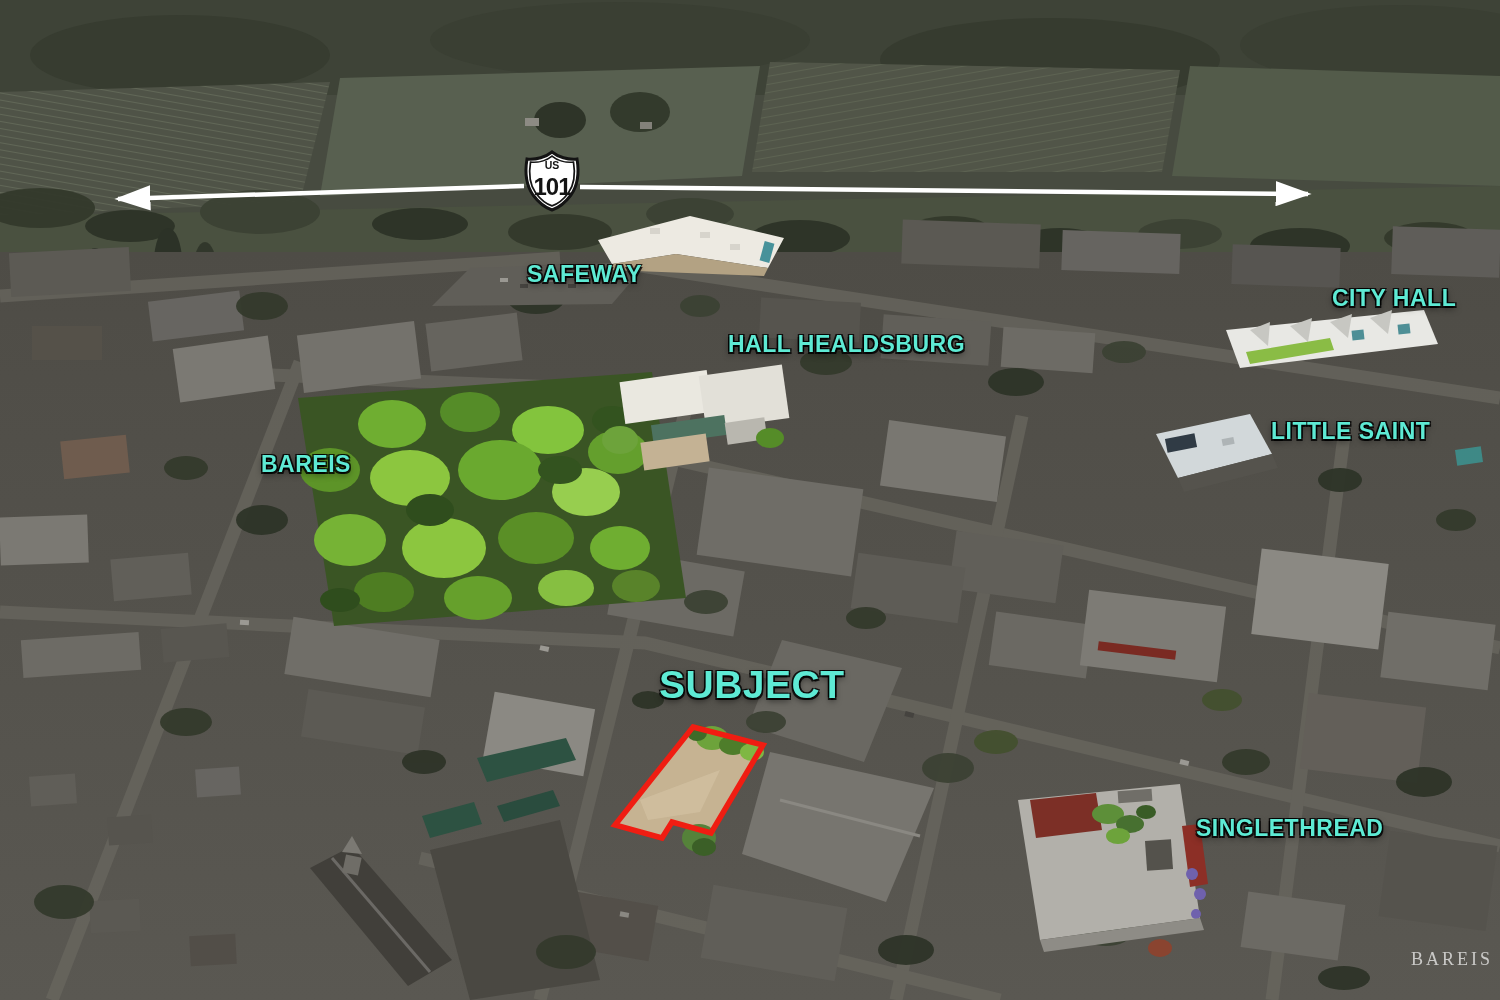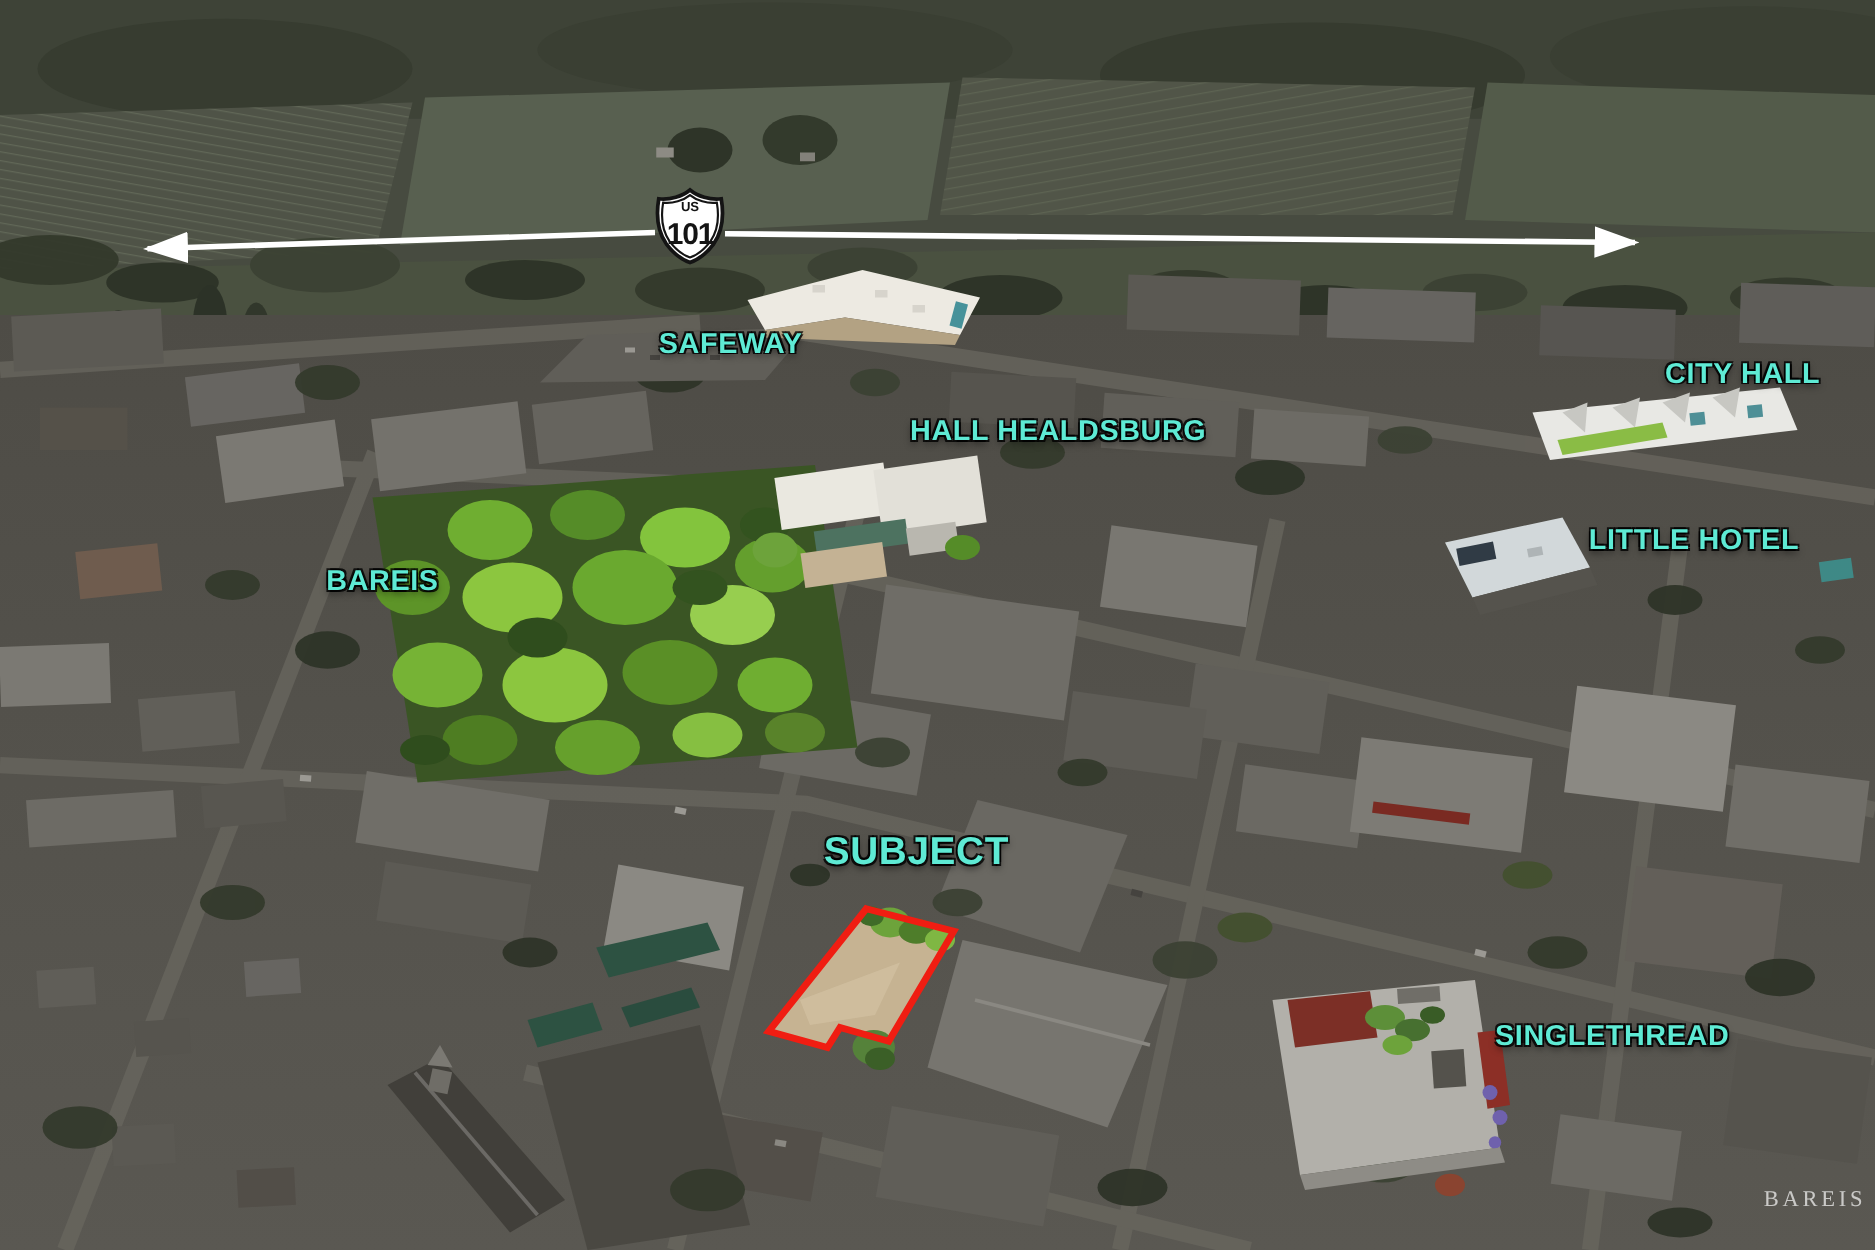--- a/index.html
+++ b/index.html
@@ -16,21 +16,21 @@
     font-size:23px;
     letter-spacing:.5px;
     white-space:nowrap;
     text-shadow:
       -1.5px -1.5px 0 rgba(0,0,0,.8),
        1.5px -1.5px 0 rgba(0,0,0,.8),
       -1.5px  1.5px 0 rgba(0,0,0,.8),
        1.5px  1.5px 0 rgba(0,0,0,.8),
        0 3px 6px rgba(0,0,0,.55);
   }
-  .map-label.big{font-size:31px;letter-spacing:.5px;text-align:right;}
+  .map-label.big{font-size:39px;letter-spacing:.5px;text-align:right;}
   #watermark{
     position:absolute;left:1415px;top:950px;width:78px;
     display:flex;flex-direction:column;align-items:flex-end;line-height:1;
     opacity:.85;
     gap:32px;
   }
   #watermark .brand{
     font-family:"Liberation Serif","DejaVu Serif",serif;
     font-size:18px;letter-spacing:3px;color:rgba(255,255,255,.8);
   }
@@ -313,21 +313,21 @@
     <path d="M29,1 C23,6 13,9 4,8 C2,20 3,34 10,44 C16,52 23,57 29,59 C35,57 42,52 48,44 C55,34 56,20 54,8 C45,9 35,6 29,1 Z" fill="#ffffff" stroke="#141414" stroke-width="3"></path>
     <path d="M29,1 C23,6 13,9 4,8 C2,20 3,34 10,44 C16,52 23,57 29,59 C35,57 42,52 48,44 C55,34 56,20 54,8 C45,9 35,6 29,1 Z" transform="translate(29,30) scale(0.86) translate(-29,-30)" fill="none" stroke="#141414" stroke-width="2"></path>
     <text x="29" y="17.5" text-anchor="middle" font-size="10.5" font-weight="700" font-family="Liberation Sans, DejaVu Sans, sans-serif" fill="#141414">US</text>
     <text x="29" y="44" text-anchor="middle" font-size="24" font-weight="700" letter-spacing="-1" font-family="Liberation Sans, DejaVu Sans, sans-serif" fill="#141414">101</text>
   </g>
 </svg>
 
 <div class="map-label" style="left:527px;top:261px">SAFEWAY</div>
 <div class="map-label" style="left:728px;top:331px">HALL HEALDSBURG</div>
 <div class="map-label" style="left:1332px;top:285px">CITY HALL</div>
-<div class="map-label" style="left:1271px;top:418px">LITTLE HOTEL</div>
+<div class="map-label" style="left:1271px;top:418px">LITTLE SAINT</div>
 <div class="map-label" style="left:261px;top:451px">BAREIS</div>
 <div class="map-label big" style="left:659px;top:663px">SUBJECT</div>
 <div class="map-label" style="left:1196px;top:815px">SINGLETHREAD</div>
 
 <div id="watermark">
   <span class="brand">BAREIS</span>
   <span class="mlsrow">
     <span class="bar"></span>
     <span class="mls">MLS</span>
   </span>

